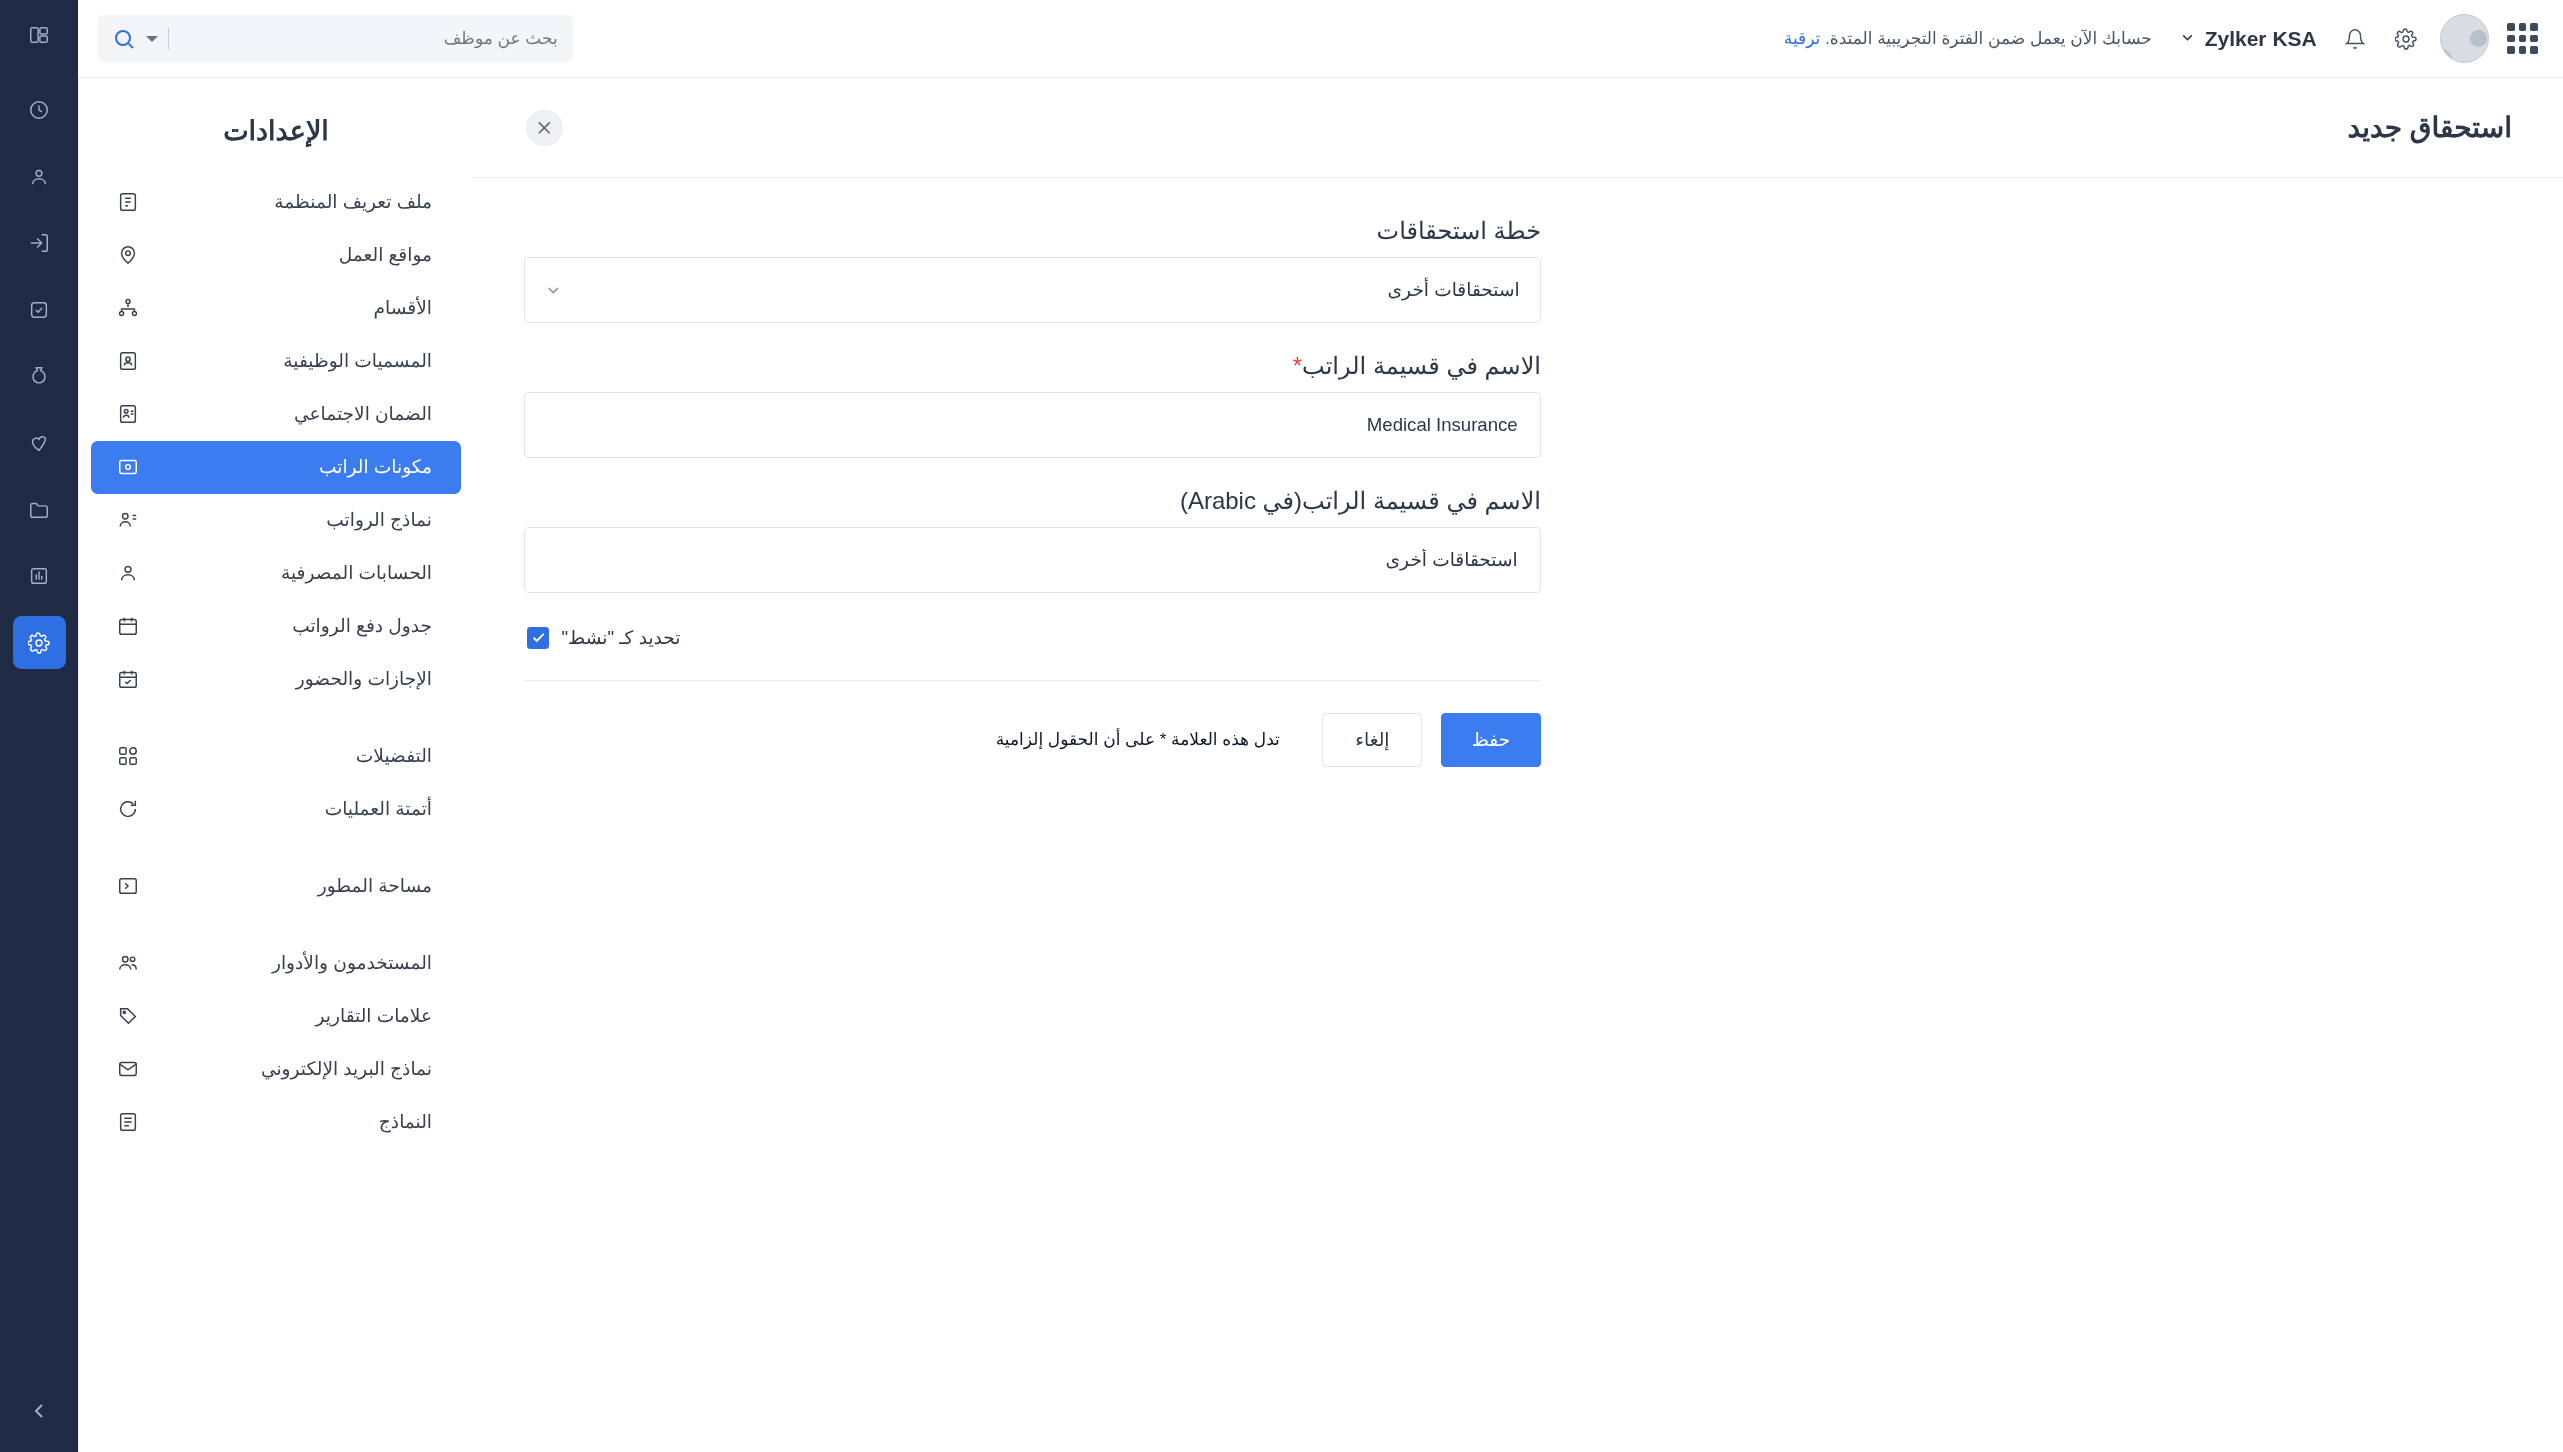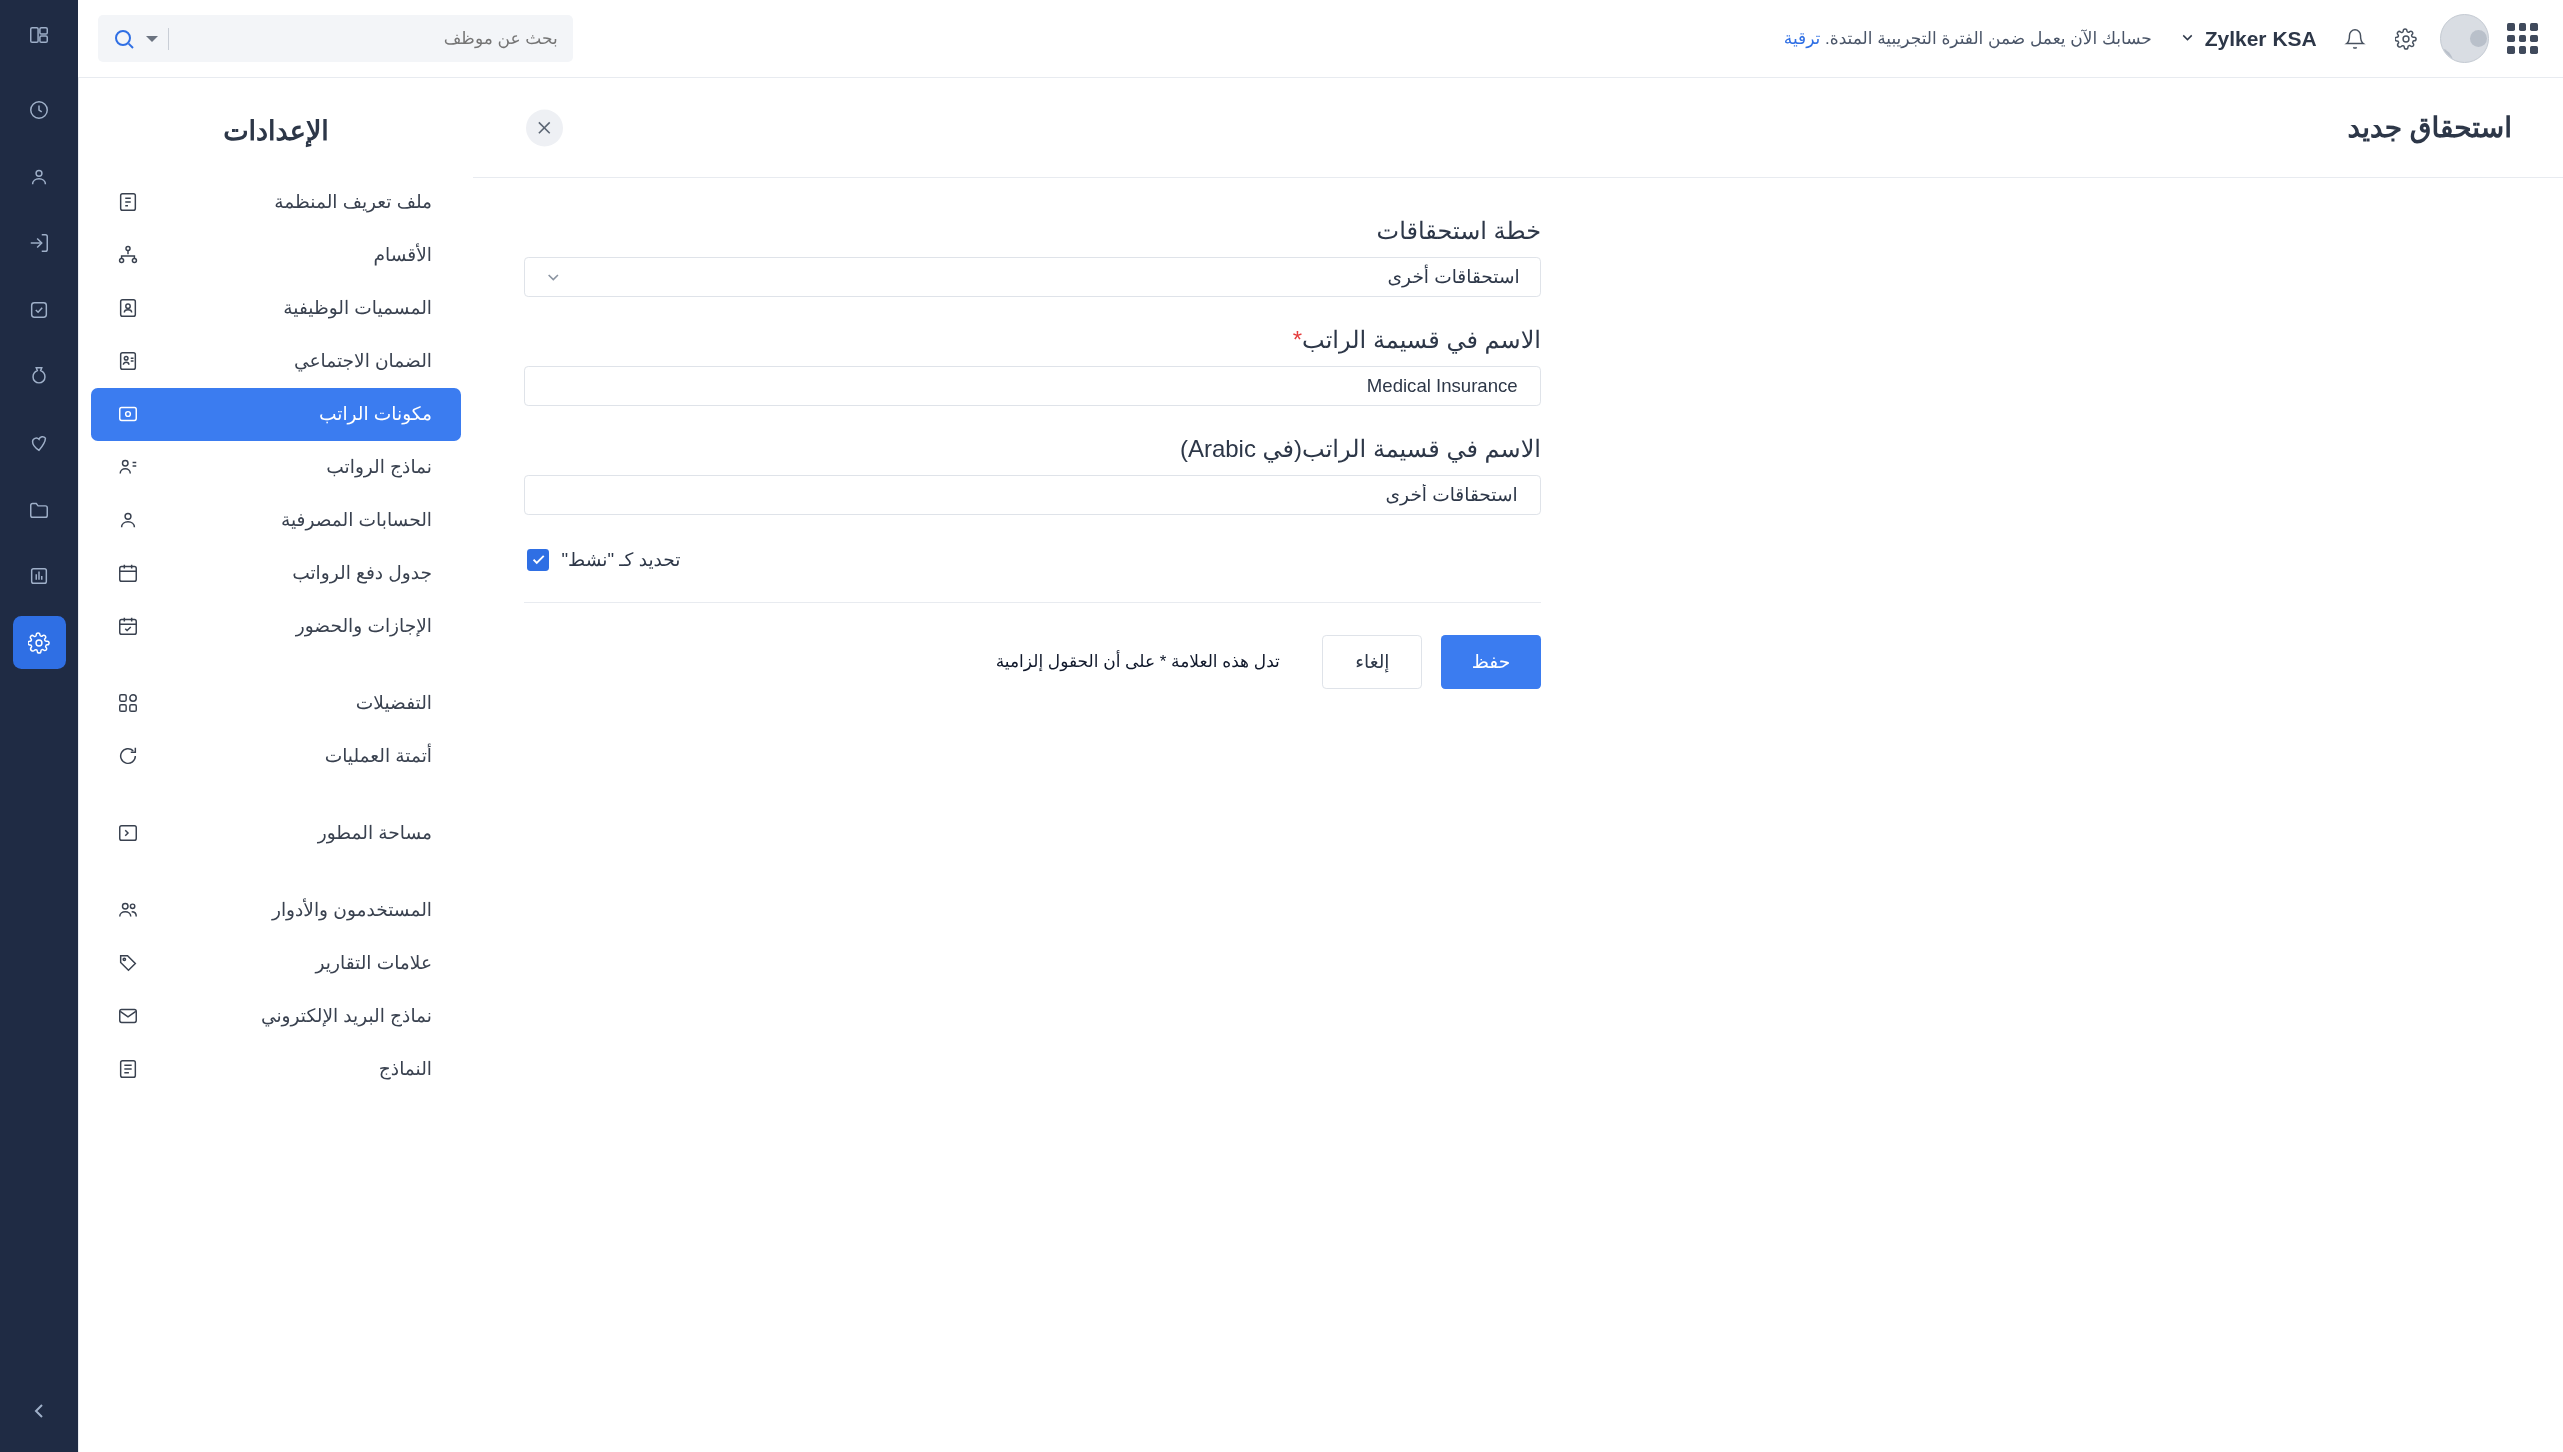--- a/index.html
+++ b/index.html
@@ -262,21 +262,21 @@
   .field { margin-bottom: 29px; }
   .field-label {
     font-size: 24px;
     color: #2d3748;
     margin-bottom: 12px;
     text-align: right;
   }
   .req { color: #e53e3e; }
   .ltr-inline { direction: ltr; unicode-bidi: isolate; }
   .control {
-    height: 40px;
+    height: 66px;
     border: 0.8px solid #dfe3e9;
     border-radius: 4.2px;
     background: #ffffff;
     display: flex;
     align-items: center;
     padding: 0 20.3px;
     font-size: 18.6px;
     color: #2d3748;
     position: relative;
   }
@@ -486,20 +486,29 @@
         <div class="nav-item">
           <span class="nav-label">ملف تعريف المنظمة</span>
           <span class="nav-ico">
             <svg viewBox="0 0 24 24" fill="none" stroke="currentColor" stroke-width="1.6">
                 <rect x="4" y="3" width="16" height="18" rx="2"></rect>
                 <path d="M9 8h6M9 12h6M9 16h3"></path>
               </svg>
           </span>
         </div>
 
+        <div class="nav-item">
+          <span class="nav-label">مواقع العمل</span>
+          <span class="nav-ico">
+            <svg viewBox="0 0 24 24" fill="none" stroke="currentColor" stroke-width="1.6">
+                <path d="M12 21s7-6.2 7-11a7 7 0 1 0-14 0c0 4.8 7 11 7 11z"></path>
+                <circle cx="12" cy="10" r="2.5"></circle>
+              </svg>
+          </span>
+        </div>
 
         <div class="nav-item">
           <span class="nav-label">الأقسام</span>
           <span class="nav-ico">
             <svg viewBox="0 0 24 24" fill="none" stroke="currentColor" stroke-width="1.6">
                 <circle cx="12" cy="5" r="2.2"></circle>
                 <circle cx="5" cy="18" r="2.2"></circle>
                 <circle cx="19" cy="18" r="2.2"></circle>
                 <path d="M12 7.2v4M5 15.8V13h14v2.8"></path>
               </svg>

